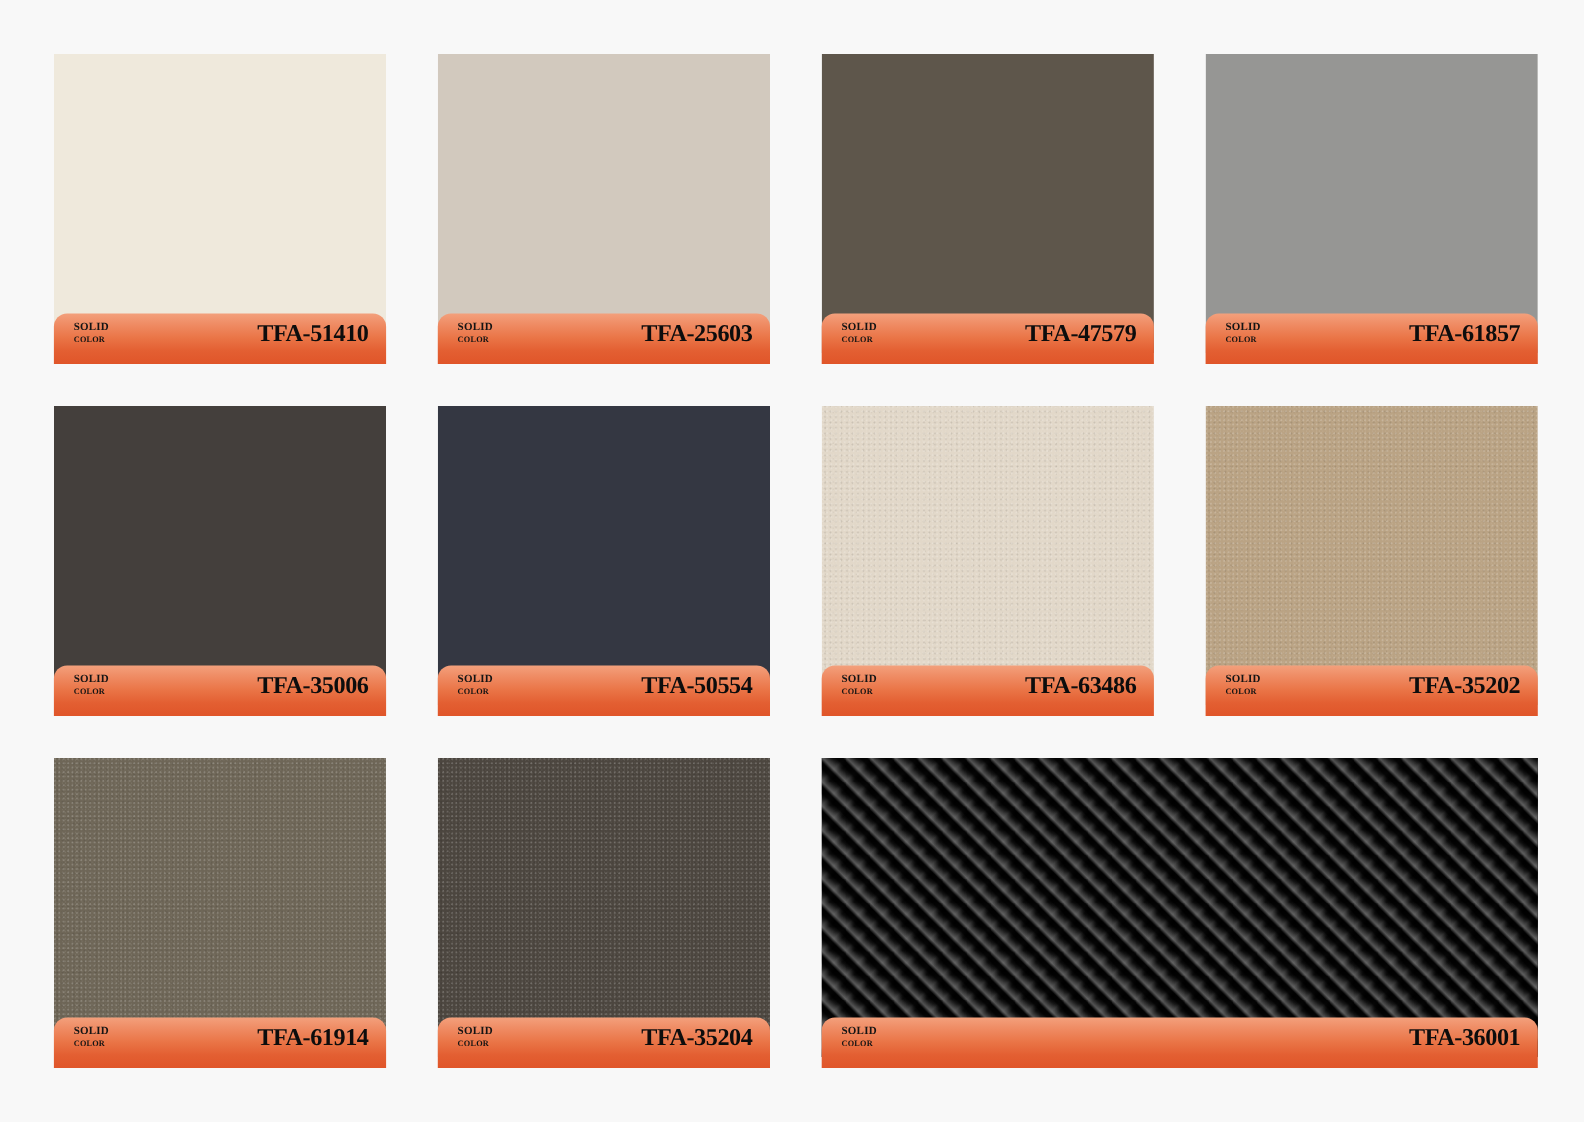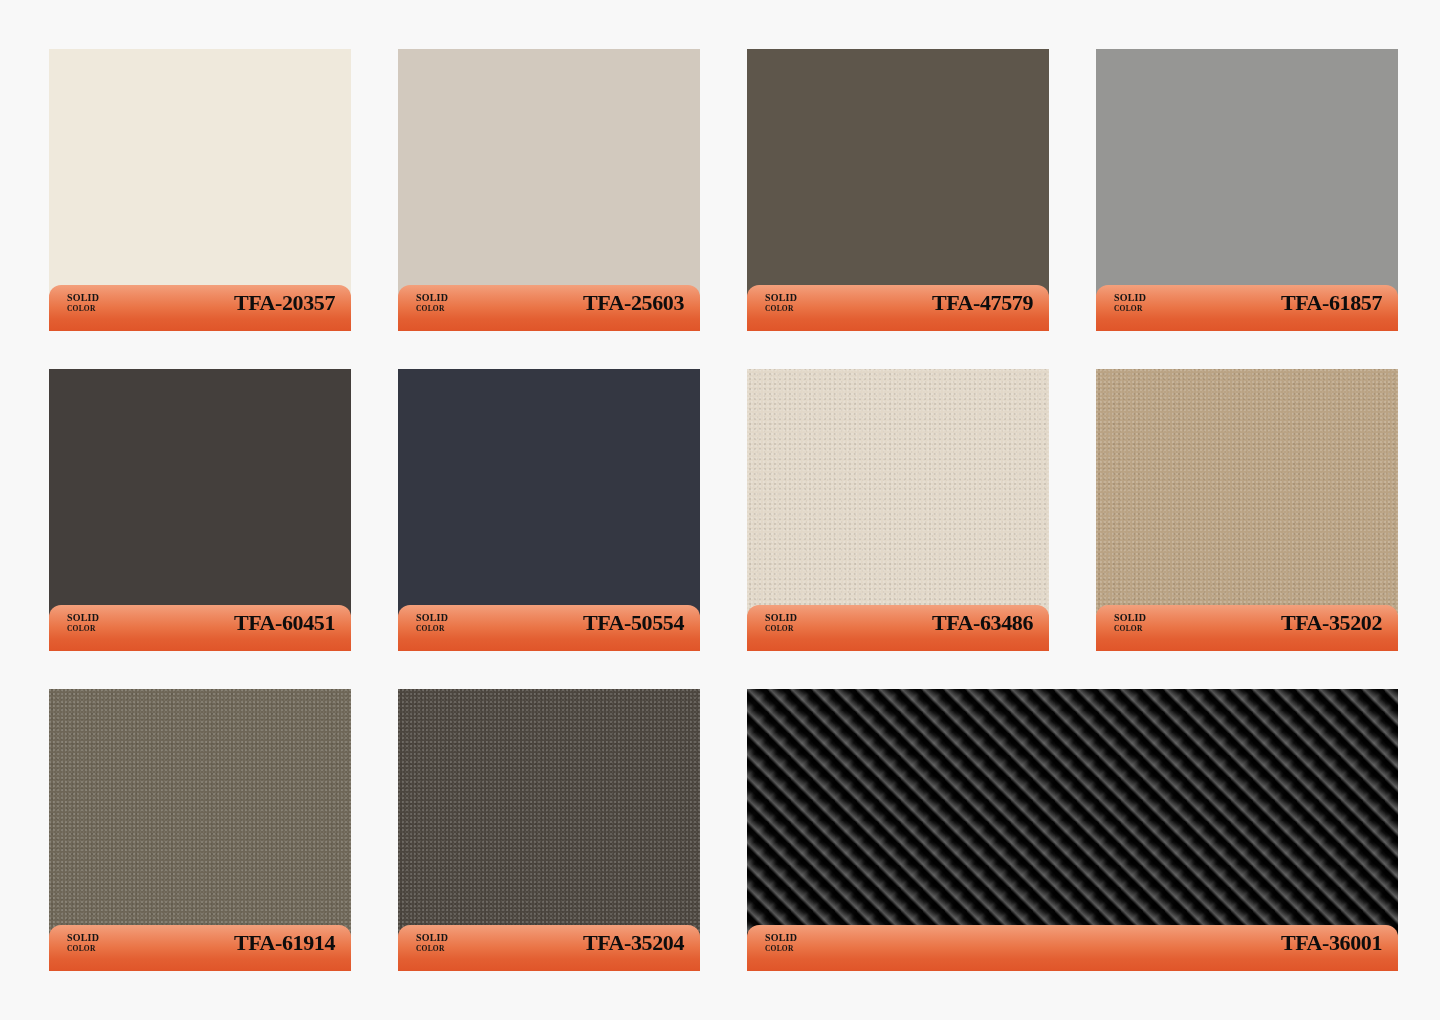--- a/index.html
+++ b/index.html
@@ -142,21 +142,21 @@
 <div id="catalog-grid">
     <div class="swatch-card" style="left: 49px; top: 49px; width: 302px; height: 272px;">
       <div class="swatch-surface">
         <div class="swatch-fill" style="background: rgb(239, 233, 220);"></div>
       </div>
       <div class="swatch-label">
         <div class="label-type">
           <span class="label-type-primary">SOLID</span>
           <span class="label-type-secondary">COLOR</span>
         </div>
-        <span class="label-code">TFA-20357</span>
+        <span class="label-code">TFA-51410</span>
       </div>
     </div>
     <div class="swatch-card" style="left: 398px; top: 49px; width: 302px; height: 272px;">
       <div class="swatch-surface">
         <div class="swatch-fill" style="background: rgb(210, 201, 190);"></div>
       </div>
       <div class="swatch-label">
         <div class="label-type">
           <span class="label-type-primary">SOLID</span>
           <span class="label-type-secondary">COLOR</span>
@@ -190,21 +190,21 @@
     </div>
     <div class="swatch-card" style="left: 49px; top: 369px; width: 302px; height: 272px;">
       <div class="swatch-surface">
         <div class="swatch-fill" style="background: rgb(68, 63, 60);"></div>
       </div>
       <div class="swatch-label">
         <div class="label-type">
           <span class="label-type-primary">SOLID</span>
           <span class="label-type-secondary">COLOR</span>
         </div>
-        <span class="label-code">TFA-60451</span>
+        <span class="label-code">TFA-35006</span>
       </div>
     </div>
     <div class="swatch-card" style="left: 398px; top: 369px; width: 302px; height: 272px;">
       <div class="swatch-surface">
         <div class="swatch-fill" style="background: rgb(52, 55, 66);"></div>
       </div>
       <div class="swatch-label">
         <div class="label-type">
           <span class="label-type-primary">SOLID</span>
           <span class="label-type-secondary">COLOR</span>

